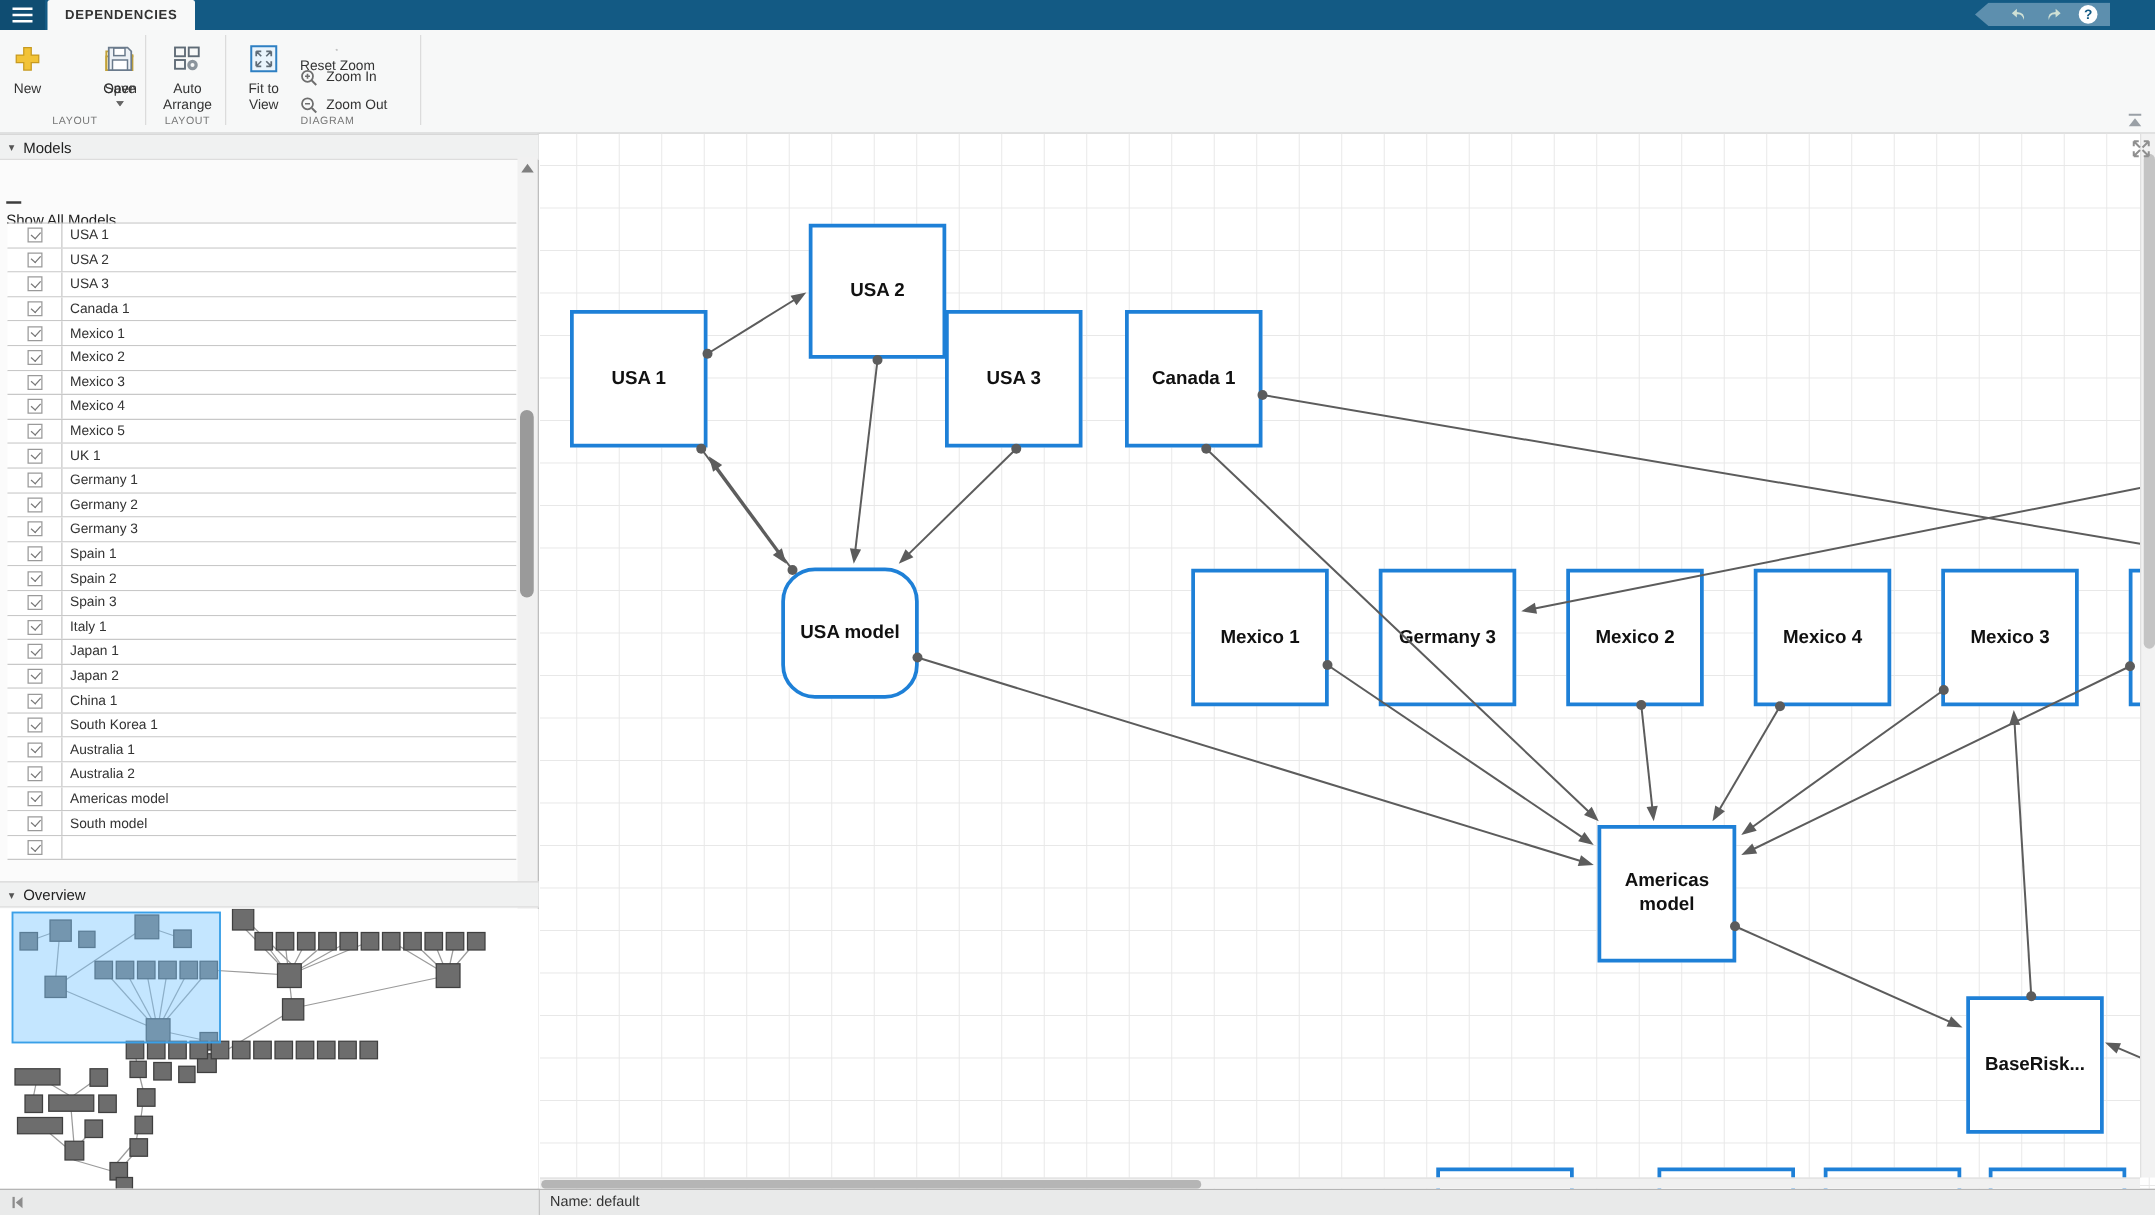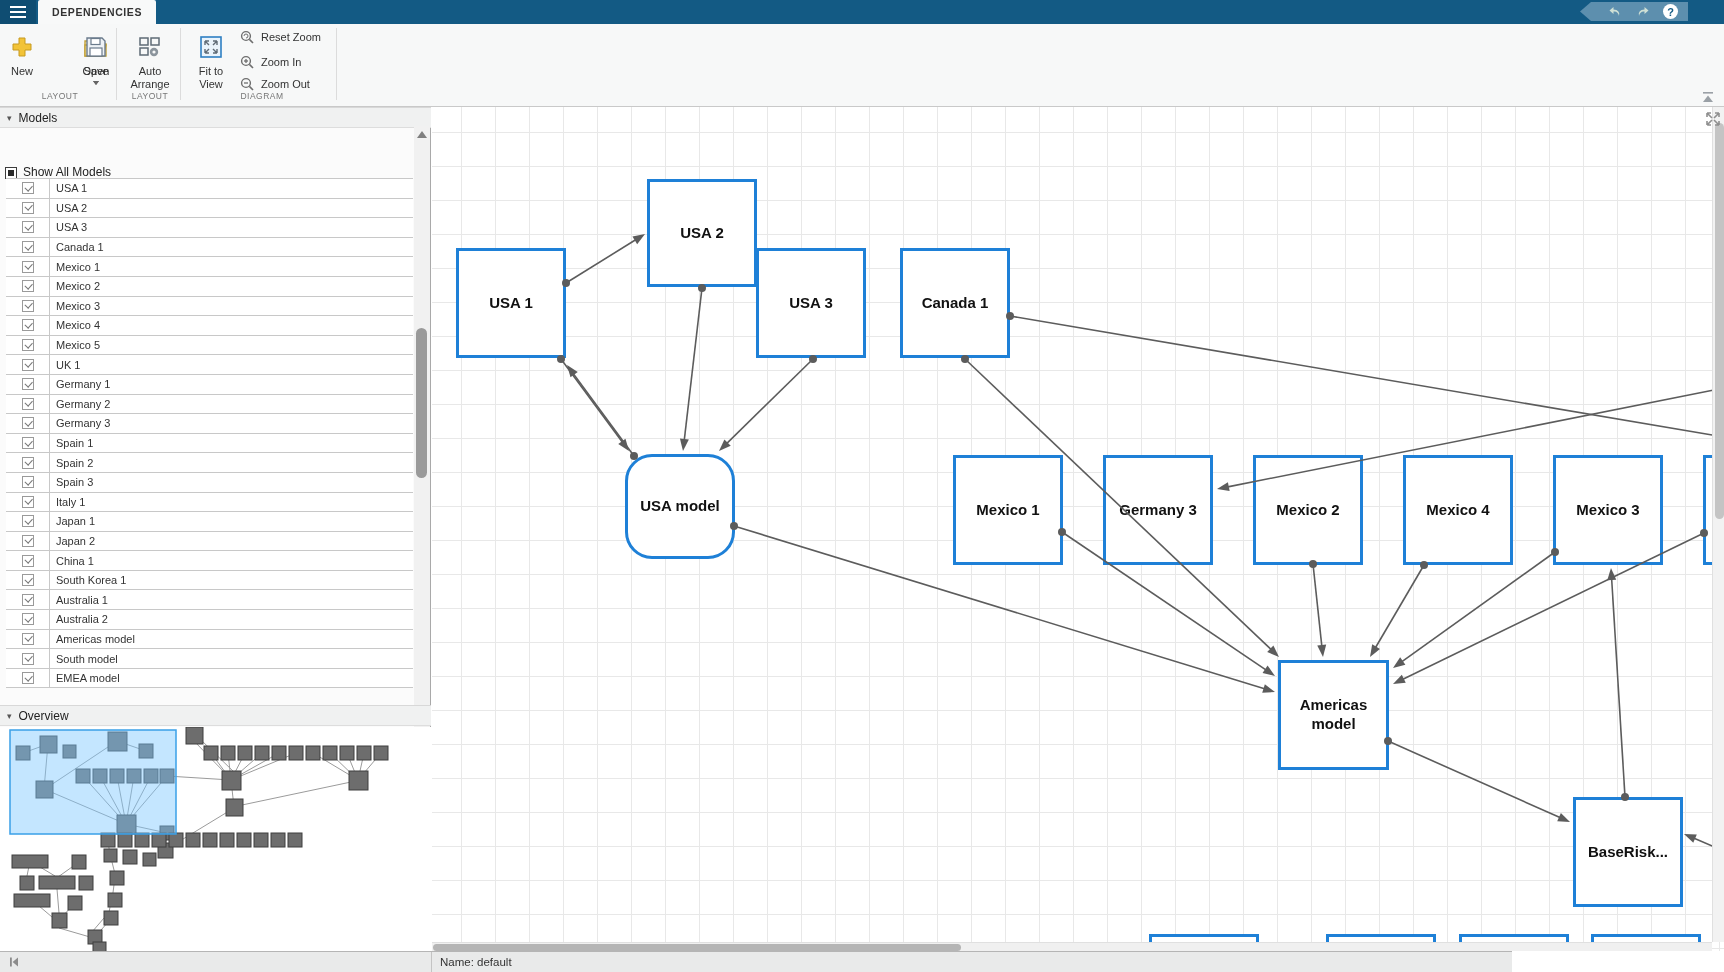--- a/index.html
+++ b/index.html
@@ -40,22 +40,22 @@
   
   .sidebar { position:absolute; left:0; top:107px; width:431px; height:844px; background:#fbfbfb;
     border-right:1px solid #a9a9a9; }
   .sechdr { position:absolute; left:0; width:431px; height:21px; background:#f0f1f1;
     border-top:1px solid #d8d8d8; border-bottom:1px solid #dddddd;
     display:flex; align-items:center; font-size:12px; color:#222; gap:7px; padding-left:7px; }
   .sechdr .tri { font-size:9px; color:#555; }
   .searchbox { position:absolute; left:4px; top:28px; width:409px; height:21px; border:1px solid #848484;
     background:#fff; font-size:12px; color:#444; padding:0 6px; font-family:"Liberation Sans",sans-serif; }
   .searchbox::placeholder { color:#8a8a8a; }
-  .showall { position:absolute; left:5px; top:54px; height:18px; display:flex; align-items:flex-end; gap:6px;
-    font-size:12px; color:#222; cursor:pointer; }
+  .showall { position:absolute; left:5px; top:54px; height:18px; display:flex; align-items:flex-start; gap:6px;
+    font-size:12px; color:#222; cursor:pointer;flex-direction:column; }
   .mixbox { width:12px; height:12px; border:1px solid #3c3c3c; background:#fff; position:relative; }
   .mixbox::after { content:""; position:absolute; inset:2px; background:#2b2b2b; }
   .modeltable { position:absolute; left:6px; top:71px; width:407px; border-top:1px solid #c8c8c8; }
   .mrow { display:flex; height:19.6px; border-bottom:1px solid #c8c8c8; background:#fff; align-items:stretch; cursor:default; }
   .mrow .cbcell { width:44px; display:flex; align-items:center; justify-content:center; border-right:1px solid #c8c8c8; }
   .mrow .lbl { flex:1; font-size:11px; color:#333; display:flex; align-items:center; padding-left:6px; }
   .cb { width:12px; height:12px; border:1px solid #9a9a9a; background:#fff; position:relative; }
   .cb::after { content:""; position:absolute; left:2px; top:1.5px; width:6px; height:3.5px;
     border-left:1.6px solid #777; border-bottom:1.6px solid #777; transform:rotate(-48deg); }
   .listscroll { position:absolute; left:414px; top:19px; width:16px; height:610px; background:#f1f1f1; }
@@ -75,21 +75,21 @@
   .edges { position:absolute; left:0; top:0; z-index:2; pointer-events:none; }
   .vscroll { position:absolute; right:0; top:0; width:12px; height:835px; background:#f2f2f2;
     border-left:1px solid #e0e0e0; z-index:3; }
   .vscroll .thumb { position:absolute; left:1.5px; top:16px; width:9px; height:396px; background:#c4c4c4; border-radius:5px; }
   .hscroll { position:absolute; left:0; bottom:0; width:1280px; height:9px; background:#f0f0f0;
     border-top:1px solid #e0e0e0; z-index:3; }
   .hscroll .thumb { position:absolute; left:1px; top:1px; width:528px; height:7px; background:#b5b5b5; border-radius:4px; }
   .fiticon { position:absolute; right:1px; top:2px; z-index:4; cursor:pointer; }
 
   
-  .statusbar { position:absolute; left:0; top:951px; width:1512px; height:21px; background:#e9eaea;
+  .statusbar { position:absolute; left:0; top:951px; width:1724px; height:21px; background:#e9eaea;
     border-top:1px solid #b5b5b5; }
   .statusbar .vdiv { position:absolute; left:431px; top:0; width:1px; height:21px; background:#c4c4c4; }
   .status-name { position:absolute; left:440px; top:0; height:20px; display:flex; align-items:center;
     font-size:11.5px; color:#333; }
   .gostart { position:absolute; left:7px; top:3px; cursor:pointer; }
 </style>
 </head>
 <body>
 
 <div class="tabbar">
@@ -167,21 +167,21 @@
         <rect x="3" y="3" width="20" height="20" fill="#eaf4fc" stroke="#2e7fc2" stroke-width="1.6"></rect>
         <path d="M7 7 l4 4 M7 7 v4 M7 7 h4" stroke="#5f6b76" stroke-width="1.4" fill="none"></path>
         <path d="M19 7 l-4 4 M19 7 v4 M19 7 h-4" stroke="#5f6b76" stroke-width="1.4" fill="none"></path>
         <path d="M7 19 l4 -4 M7 19 v-4 M7 19 h4" stroke="#5f6b76" stroke-width="1.4" fill="none"></path>
         <path d="M19 19 l-4 -4 M19 19 v-4 M19 19 h-4" stroke="#5f6b76" stroke-width="1.4" fill="none"></path>
       </svg>
     </div>
     <div class="blabel" style="width:48px;">Fit to View</div>
   </div>
 
-  <div class="navitem" style="top:3px;">
+  <div class="navitem" style="top:15px;flex-direction:column;">
     <svg width="15" height="15" viewBox="0 0 15 15">
       <circle cx="6" cy="6" r="4.4" fill="none" stroke="#6e6e6e" stroke-width="1.4"></circle>
       <line x1="9.4" y1="9.4" x2="13" y2="13" stroke="#6e6e6e" stroke-width="1.6"></line>
       <path d="M4 6 a2 2 0 1 1 2 2" fill="none" stroke="#6e6e6e" stroke-width="1"></path>
     </svg>
     <span>Reset Zoom</span>
   </div>
   <div class="navitem" style="top:28px;">
     <svg width="15" height="15" viewBox="0 0 15 15">
       <circle cx="6" cy="6" r="4.4" fill="none" stroke="#6e6e6e" stroke-width="1.4"></circle>
@@ -370,21 +370,20 @@
       <div class="mrow">
         <div class="cbcell">
           <span class="cb"></span>
         </div>
         <div class="lbl">South model</div>
       </div>
       <div class="mrow">
         <div class="cbcell">
           <span class="cb"></span>
         </div>
-        <div class="lbl">EMEA model</div>
       </div>
     </div>
   <div class="listscroll">
     <div class="uparrow"></div>
     <div class="thumb"></div>
   </div>
   <div class="sechdr" style="top:598px;">
     <span class="tri">▾</span>
     <span>Overview</span>
   </div>

